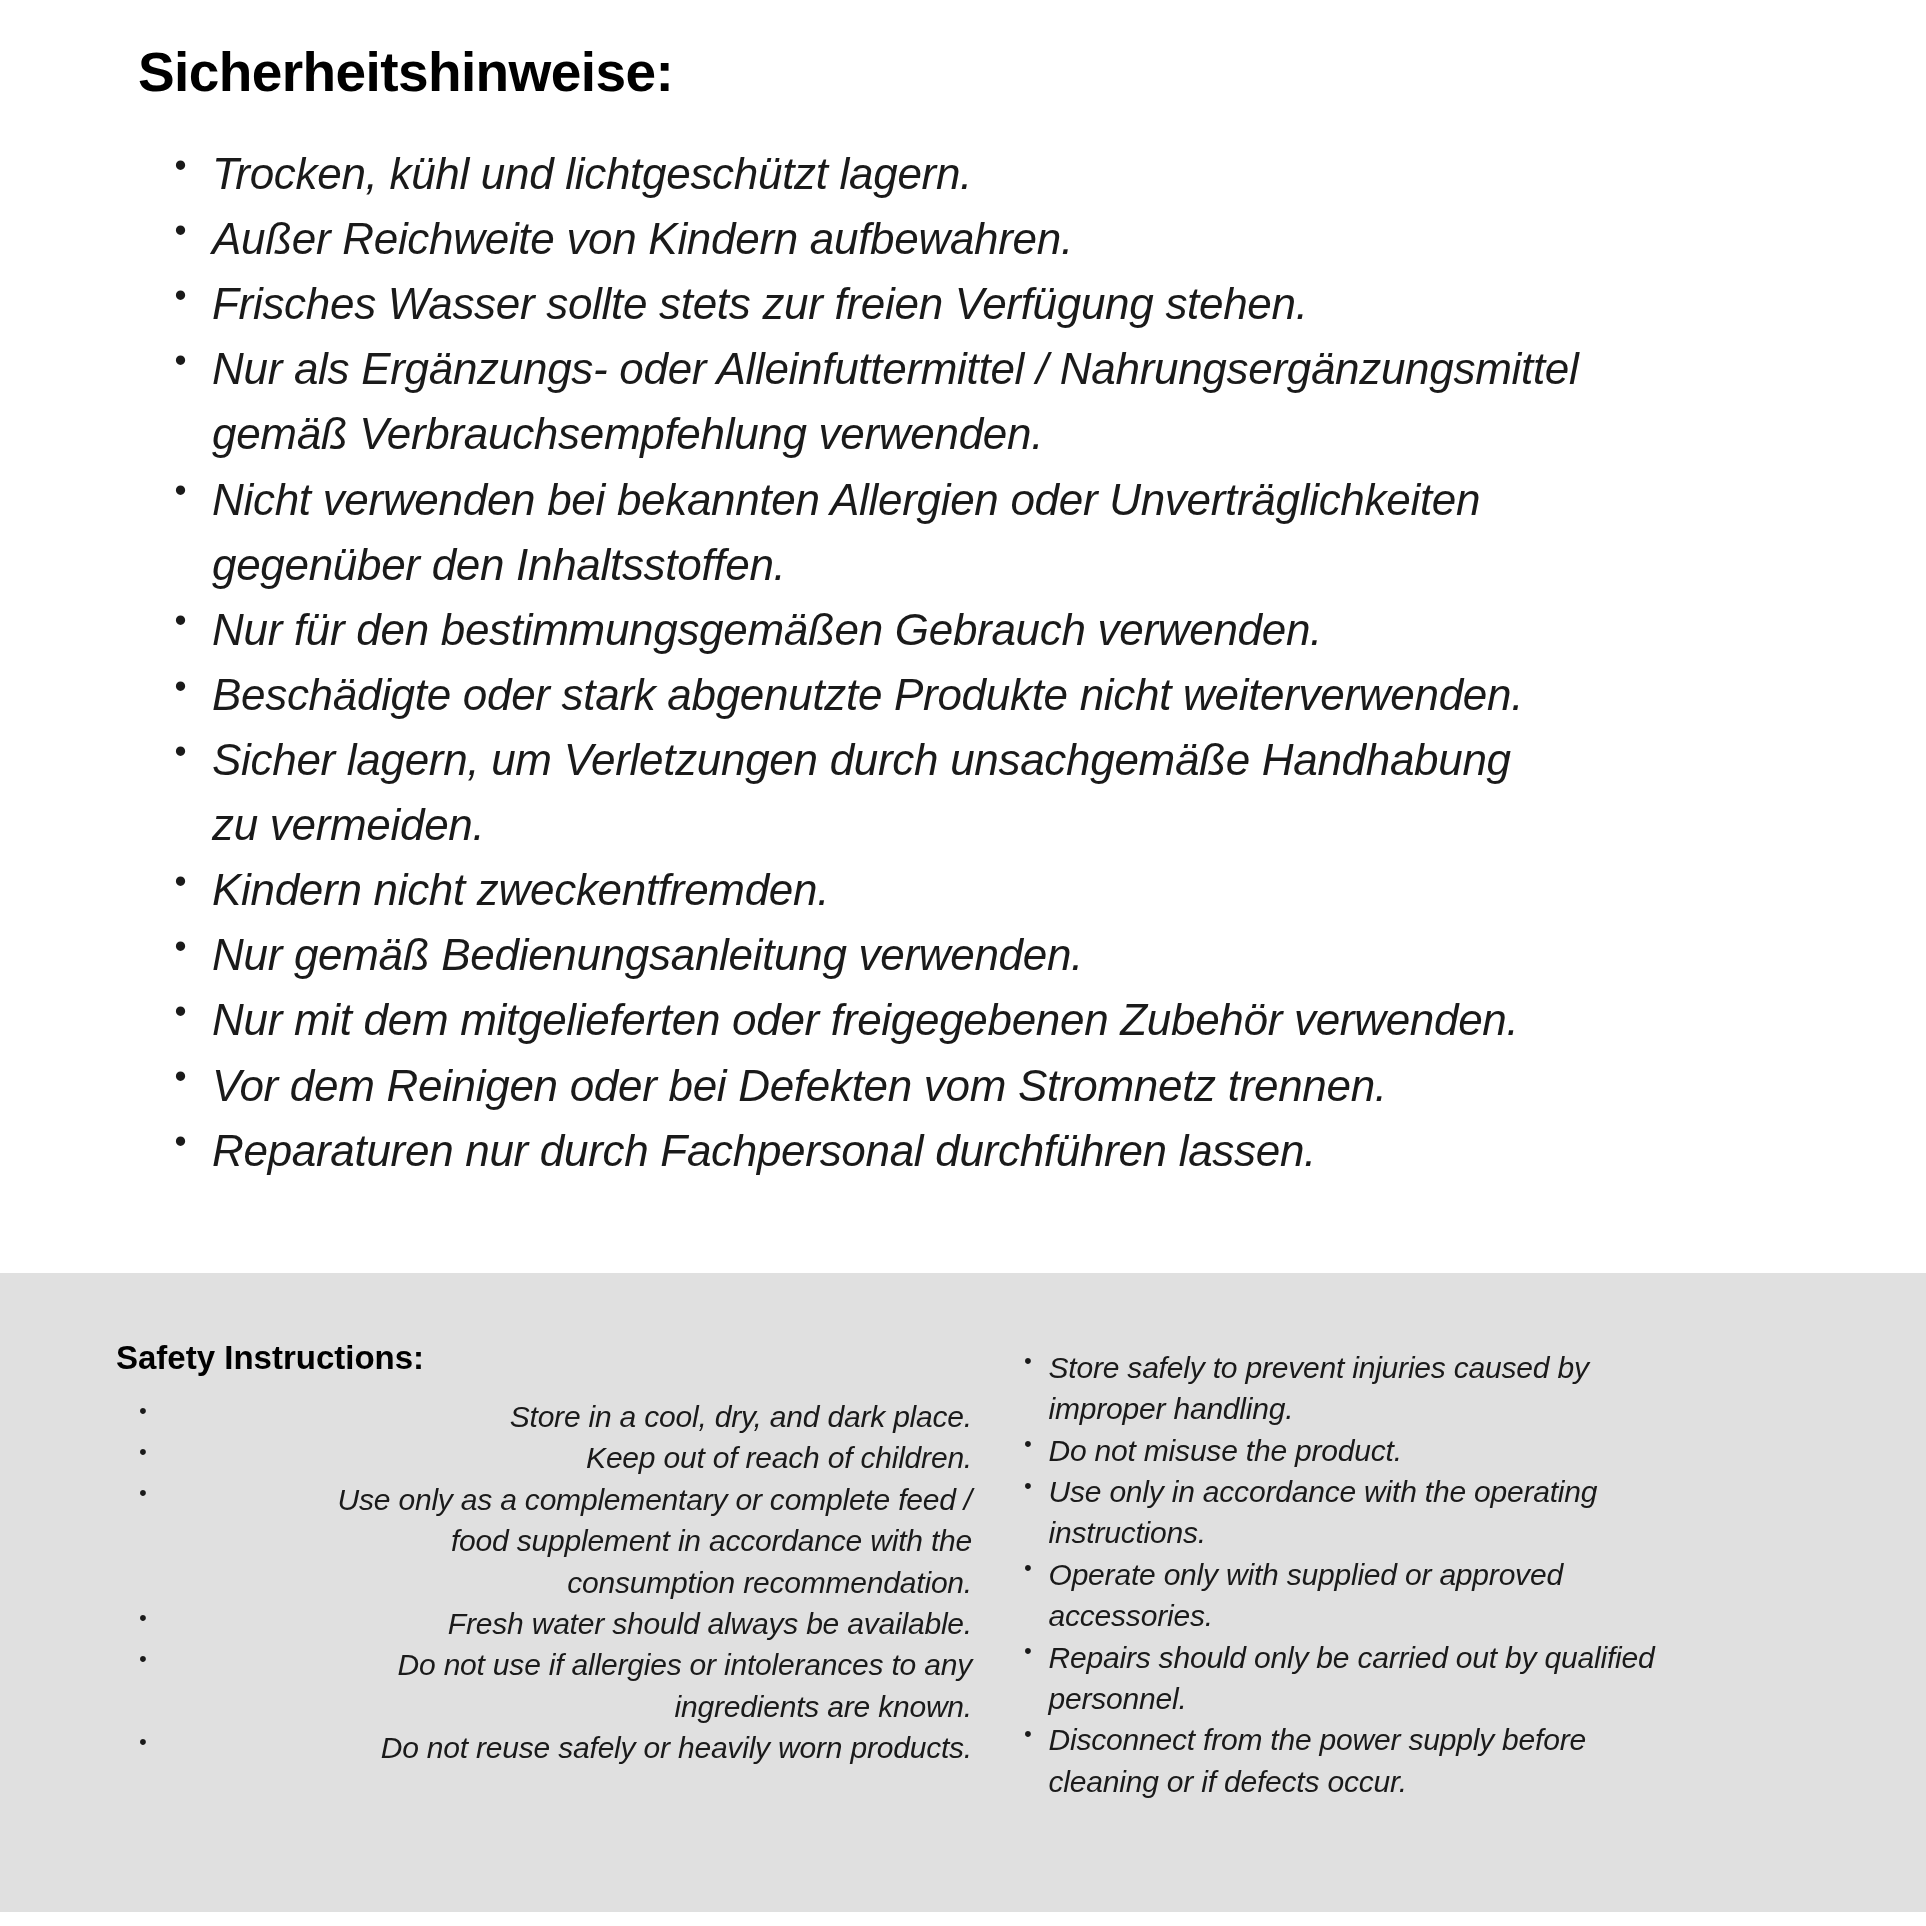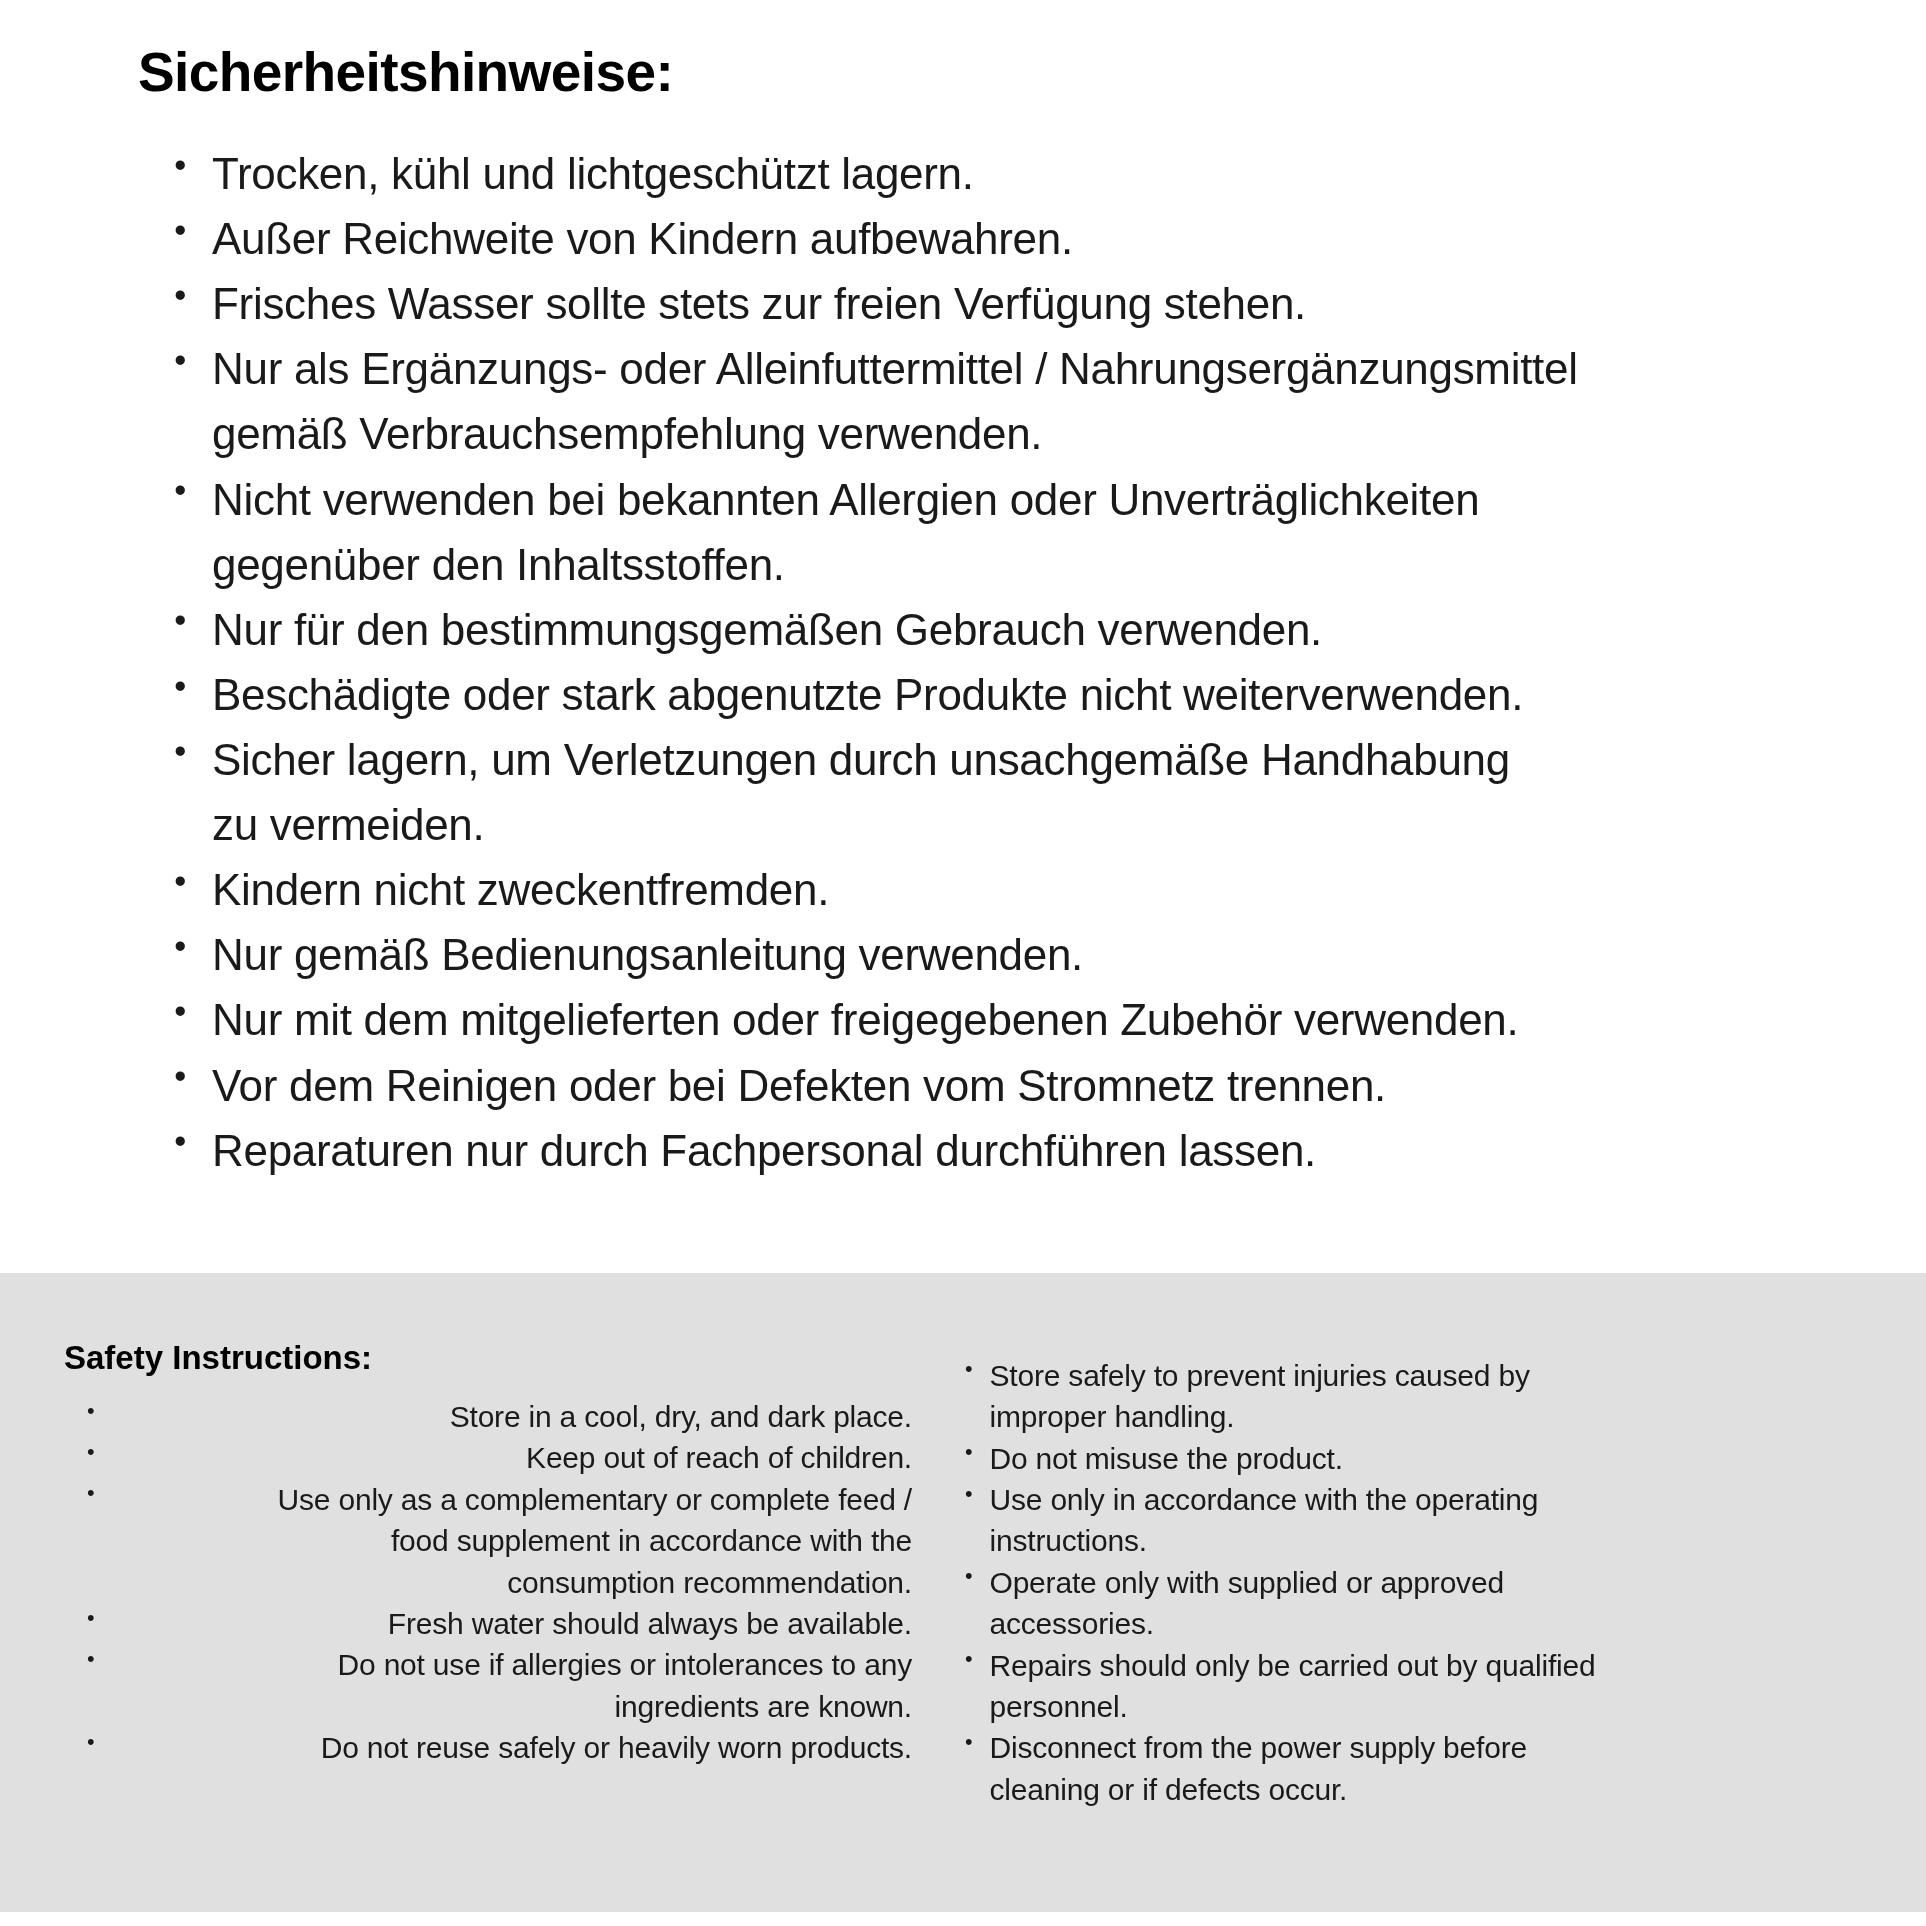--- a/index.html
+++ b/index.html
@@ -26,22 +26,23 @@
   }
   .de-heading {
     margin: 0 0 37px 0;
     font-size: 55px;
     font-weight: 700;
     color: #000000;
     letter-spacing: -0.6px;
   }
   ul {
     list-style: none;
-    margin: 12px;
+    margin: 4px;
     padding: 0;
+    font-style: italic;
   }
   .de-list {
     margin-left: 35px;
     font-size: 44px;
     line-height: 1.48;
     letter-spacing: -0.3px;
   }
   .de-list li {
     position: relative;
     padding-left: 39px;
@@ -52,23 +53,23 @@
     position: absolute;
     left: 1.3px;
     top: -0.04em;
     font-size: 0.78em;
   }
   
   .en-section {
     box-sizing: border-box;
     height: 639px;
     background: #e0e0e0;
-    padding: 66px 58px 0 64px;
+    padding: 66px 58px 0 116px;
     display: flex;
-    gap: 24px;
+    gap: 39px;
   }
   .en-col-left {
     flex: none;
     width: 860px;
   }
   .en-col-right {
     flex: 1;
     padding-top: 3.9px;
   }
   .en-heading {

